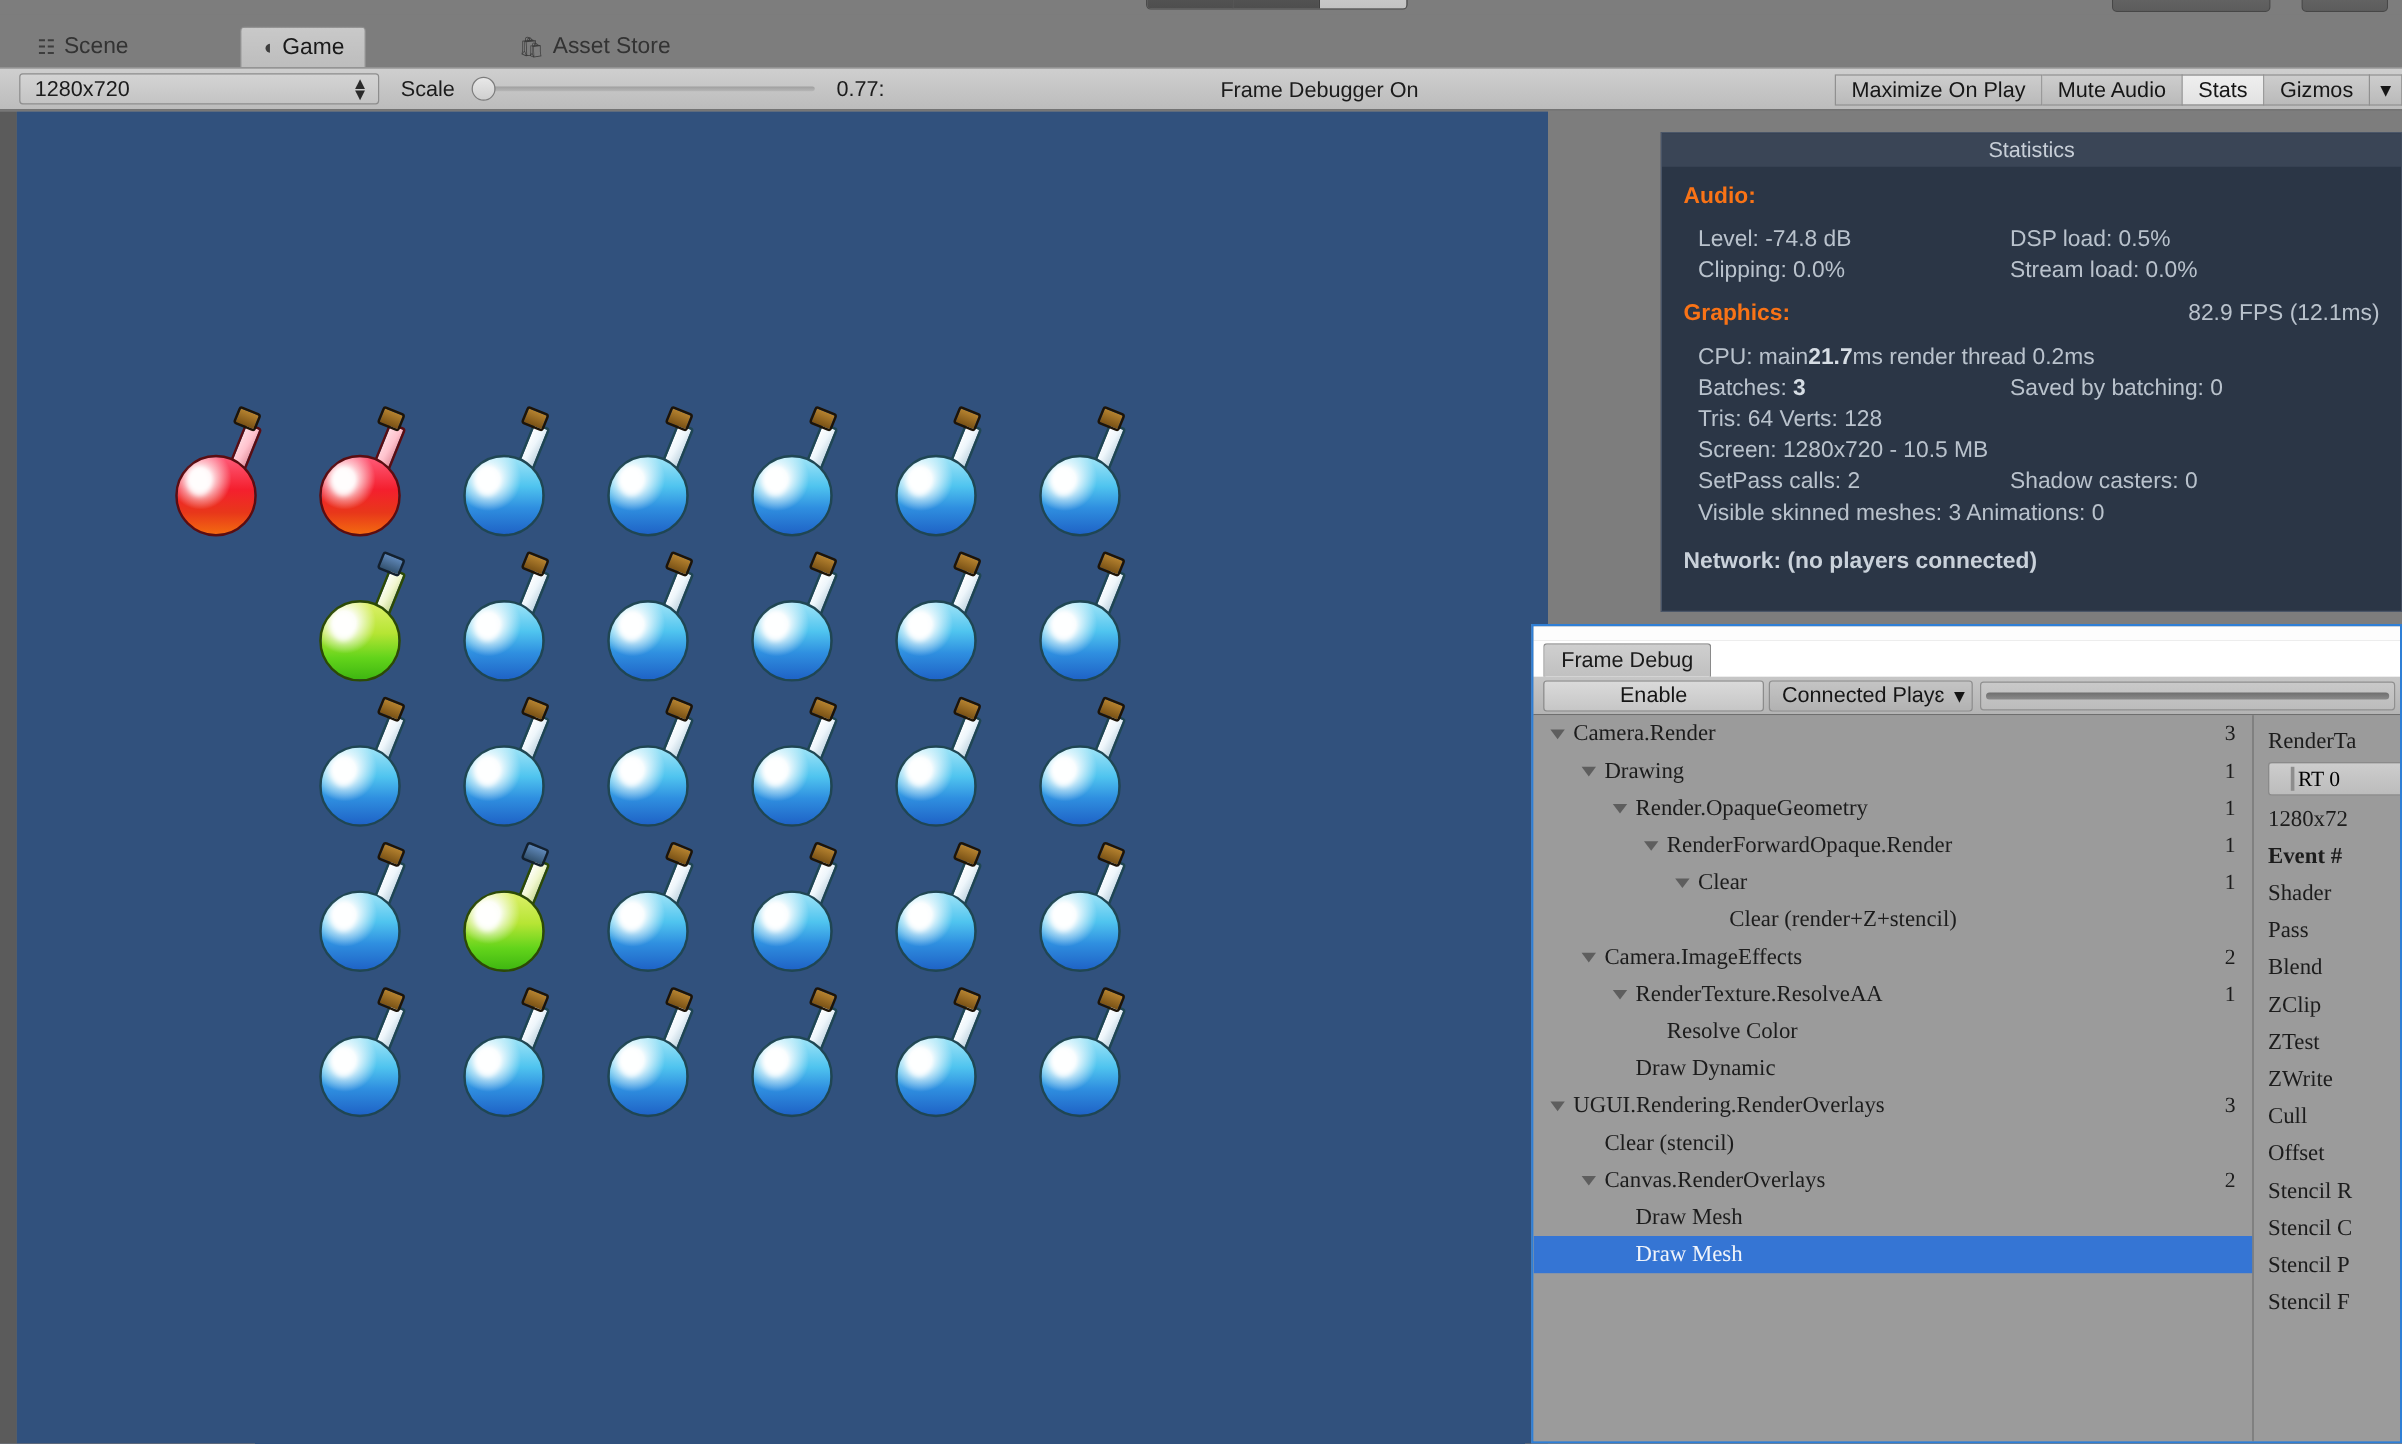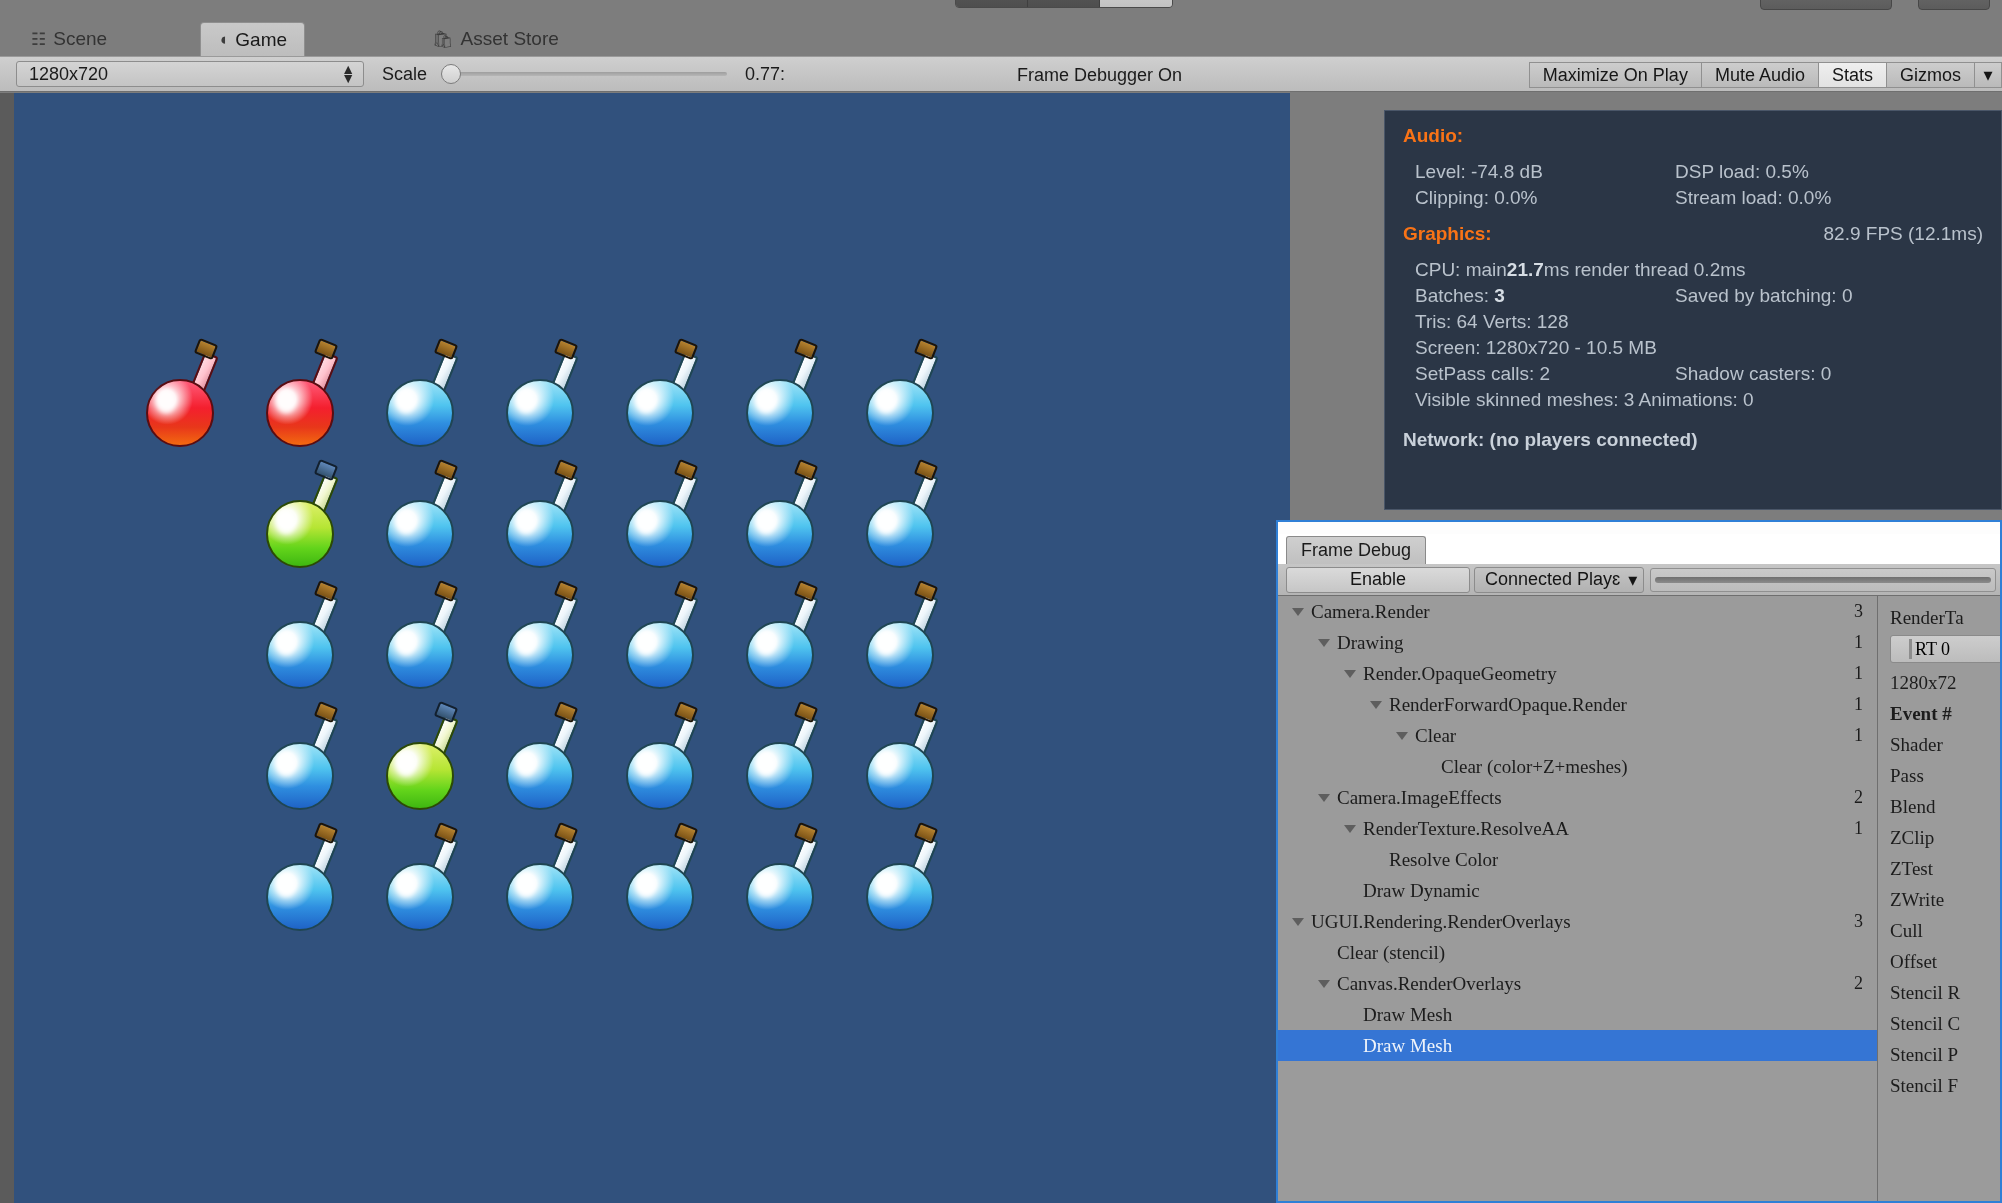--- a/index.html
+++ b/index.html
@@ -61,21 +61,21 @@
   
   .gametoolbar {
     position: absolute; left: 0; top: 56px; width: 2002px; height: 36px;
     background: linear-gradient(#cfcfcf, #bcbcbc);
     border-top: 1px solid #9a9a9a;
     border-bottom: 1px solid #6f6f6f;
     display: flex; align-items: center;
     font-size: 18px; color: #1b1b1b;
   }
   .resdrop {
-    margin-left: 16px; width: 348px; height: 26px;
+    margin-left: 16px; width: 300px; height: 26px;
     background: linear-gradient(#d4d4d4,#c4c4c4);
     border: 1px solid #8d8d8d; border-radius: 3px;
     display: flex; align-items: center; justify-content: space-between;
     padding: 0 8px 0 12px;
   }
   .updown { font-size: 14px; line-height: 9px; color: #2a2a2a; text-align:center;}
   .scale-label { margin-left: 18px; }
   .slider { position: relative; margin-left: 10px; width: 290px; height: 22px; display:flex; align-items:center;}
   .slider .track { position:absolute; left: 20px; right: 0; height: 4px; background: linear-gradient(#9e9e9e,#b6b6b6); border-radius:2px; }
   .slider .knob { position:absolute; left: 4px; width: 20px; height: 20px; border-radius: 50%;
@@ -578,20 +578,21 @@
             <div class="p-neck"></div>
             <div class="p-cork"></div>
             <div class="p-bulb blue"></div>
             <div class="p-gloss"></div>
           </div>
         </div>
       </div>
   </div>
 
   <div class="stats">
+    <div class="stats-title">Statistics</div>
     <div class="stats-body">
       <div class="st-head">Audio:</div>
       <div class="st-gap"></div>
       <div class="st-row">
         <span class="c1">Level: -74.8 dB</span>
         <span>DSP load: 0.5%</span>
       </div>
       <div class="st-row">
         <span class="c1">Clipping: 0.0%</span>
         <span>Stream load: 0.0%</span>
@@ -670,21 +671,21 @@
               <span class="lbl">RenderForwardOpaque.Render</span>
               <span class="cnt">1</span>
             </div>
             <div class="tnode" style="padding-left: 118px;">
               <span class="arrow"></span>
               <span class="lbl">Clear</span>
               <span class="cnt">1</span>
             </div>
             <div class="tnode" style="padding-left: 144px;">
               <span class="arrow blank"></span>
-              <span class="lbl">Clear (color+Z+meshes)</span>
+              <span class="lbl">Clear (render+Z+stencil)</span>
             </div>
             <div class="tnode" style="padding-left: 40px;">
               <span class="arrow"></span>
               <span class="lbl">Camera.ImageEffects</span>
               <span class="cnt">2</span>
             </div>
             <div class="tnode" style="padding-left: 66px;">
               <span class="arrow"></span>
               <span class="lbl">RenderTexture.ResolveAA</span>
               <span class="cnt">1</span>

